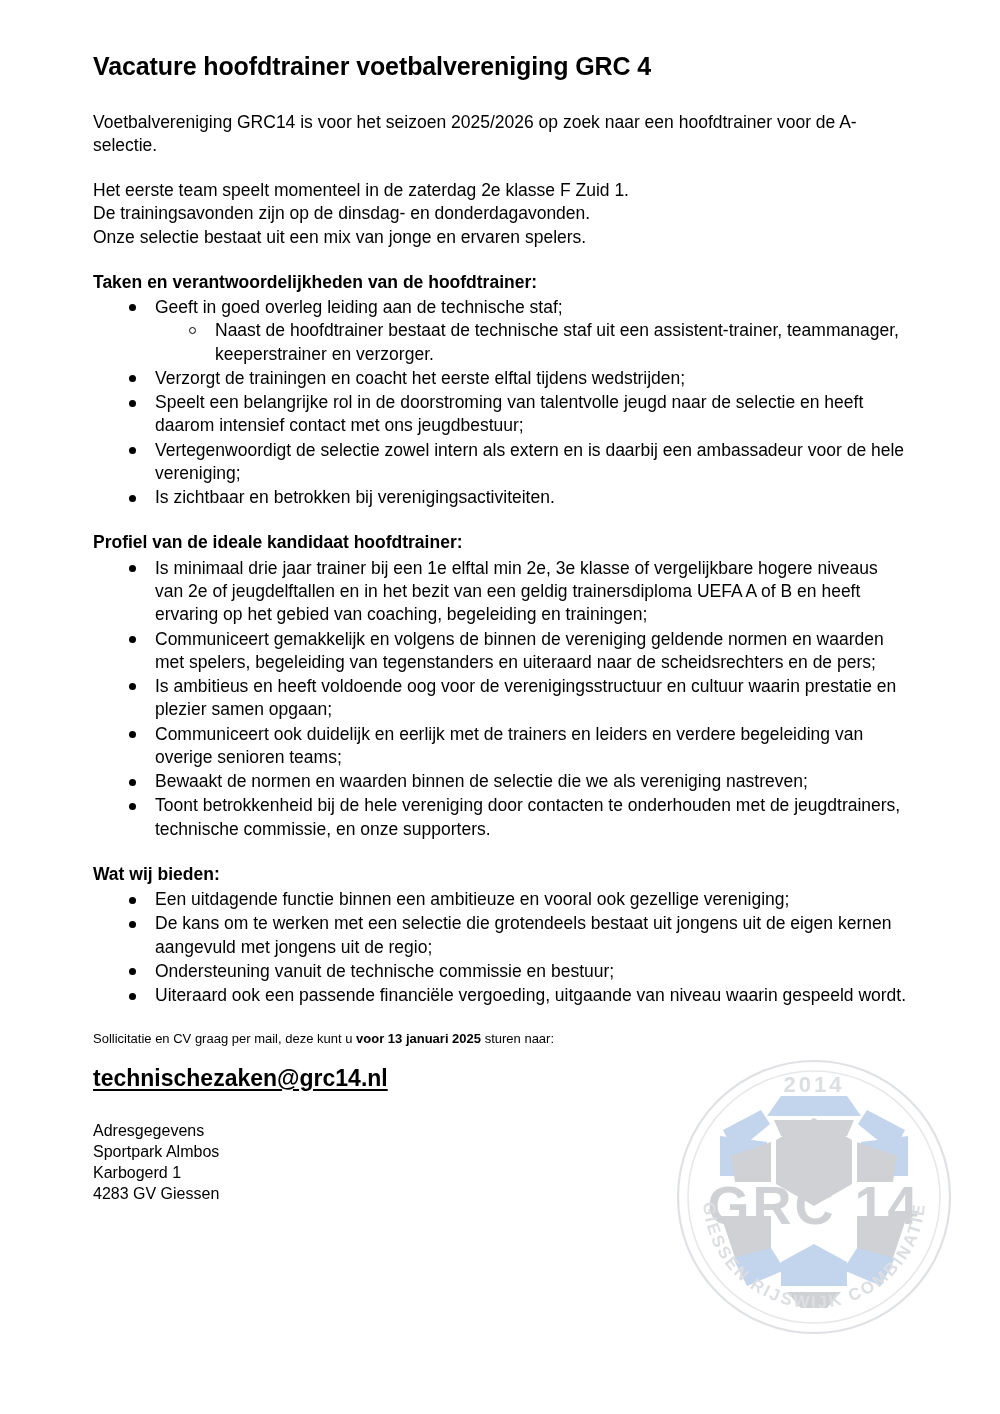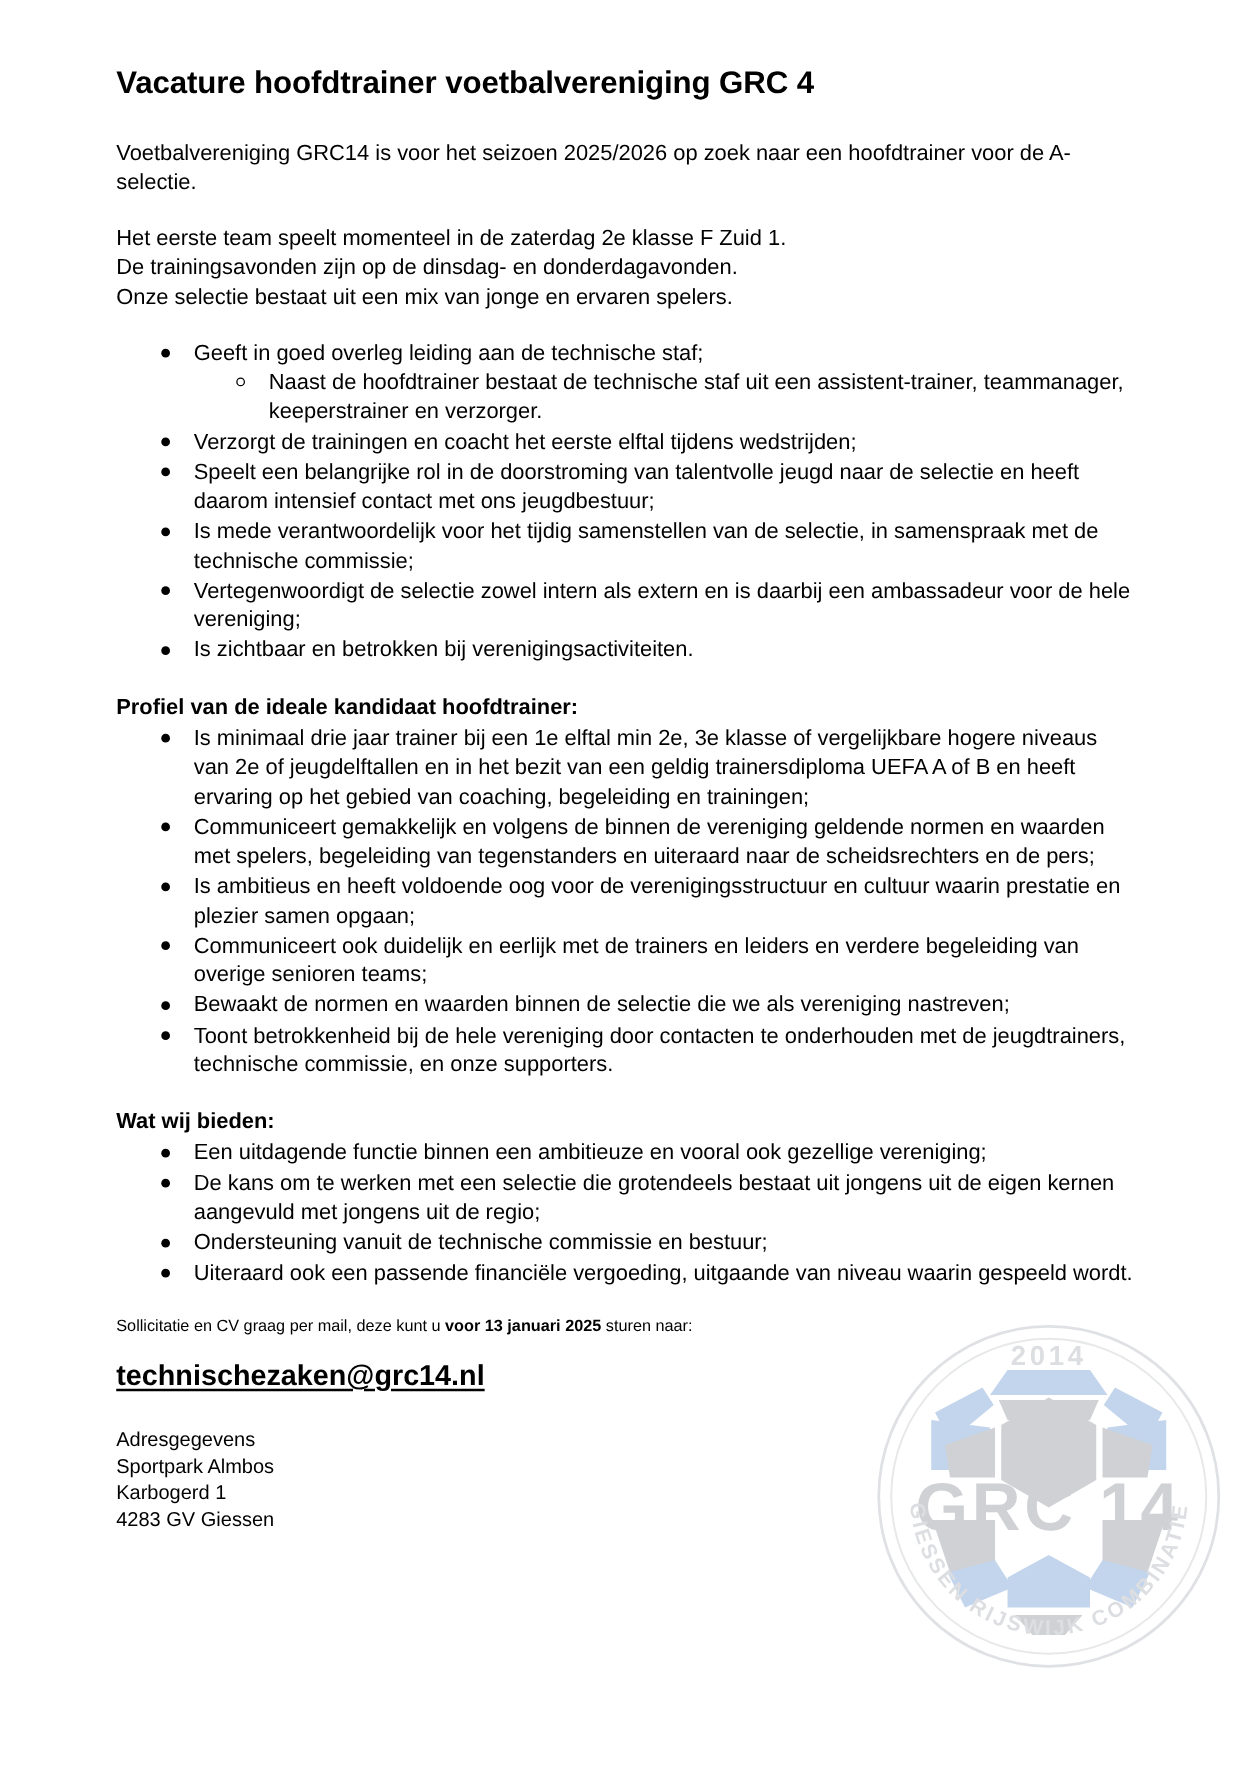--- a/index.html
+++ b/index.html
@@ -19,21 +19,21 @@
   .page {
     position: absolute;
     left: 0; top: 0;
     width: 1000px;
     height: 1414px;
   }
 
   
   .watermark {
     position: absolute;
-    left: 700px;
+    left: 675px;
     top: 1058px;
     width: 278px;
     height: 278px;
     z-index: 0;
     pointer-events: none;
   }
   .watermark svg { display: block; width: 100%; height: 100%; }
 
   
   .content {
@@ -194,20 +194,21 @@
 
     <p class="para">Voetbalvereniging GRC14 is voor het seizoen 2025/2026 op zoek naar een hoofdtrainer voor de A-selectie.</p>
 
     <div>
       <p class="para tight">Het eerste team speelt momenteel in de zaterdag 2e klasse F Zuid 1.</p>
       <p class="para tight">De trainingsavonden zijn op de dinsdag- en donderdagavonden.</p>
       <p class="para">Onze selectie bestaat uit een mix van jonge en ervaren spelers.</p>
     </div>
 
     <div>
+      <div class="section-head">Taken en verantwoordelijkheden van de hoofdtrainer:</div>
       <ul class="bullets">
         <li>
           <span class="bullet-dot"></span>
           <span>Geeft in goed overleg leiding aan de technische staf;</span>
           <ul class="subbullets">
             <li>
               <span class="bullet-ring"></span>
               <span>Naast de hoofdtrainer bestaat de technische staf uit een assistent-trainer, teammanager, keeperstrainer en verzorger.</span>
             </li>
           </ul>
@@ -215,24 +216,20 @@
         <li>
           <span class="bullet-dot"></span>
           <span>Verzorgt de trainingen en coacht het eerste elftal tijdens wedstrijden;</span>
         </li>
         <li>
           <span class="bullet-dot"></span>
           <span>Speelt een belangrijke rol in de doorstroming van talentvolle jeugd naar de selectie en heeft daarom intensief contact met ons jeugdbestuur;</span>
         </li>
         <li>
           <span class="bullet-dot"></span>
-          <span>Is mede verantwoordelijk voor het tijdig samenstellen van de selectie, in samenspraak met de technische commissie;</span>
-        </li>
-        <li>
-          <span class="bullet-dot"></span>
           <span>Vertegenwoordigt de selectie zowel intern als extern en is daarbij een ambassadeur voor de hele vereniging;</span>
         </li>
         <li>
           <span class="bullet-dot"></span>
           <span>Is zichtbaar en betrokken bij verenigingsactiviteiten.</span>
         </li>
       </ul>
     </div>
 
     <div>

